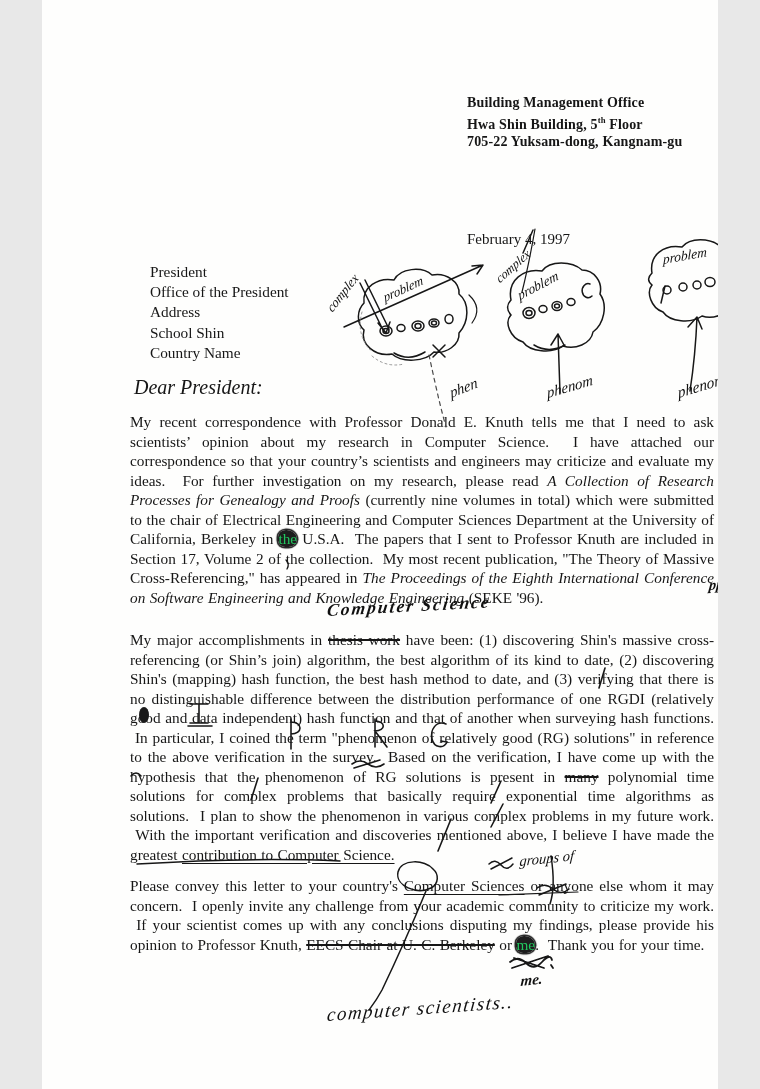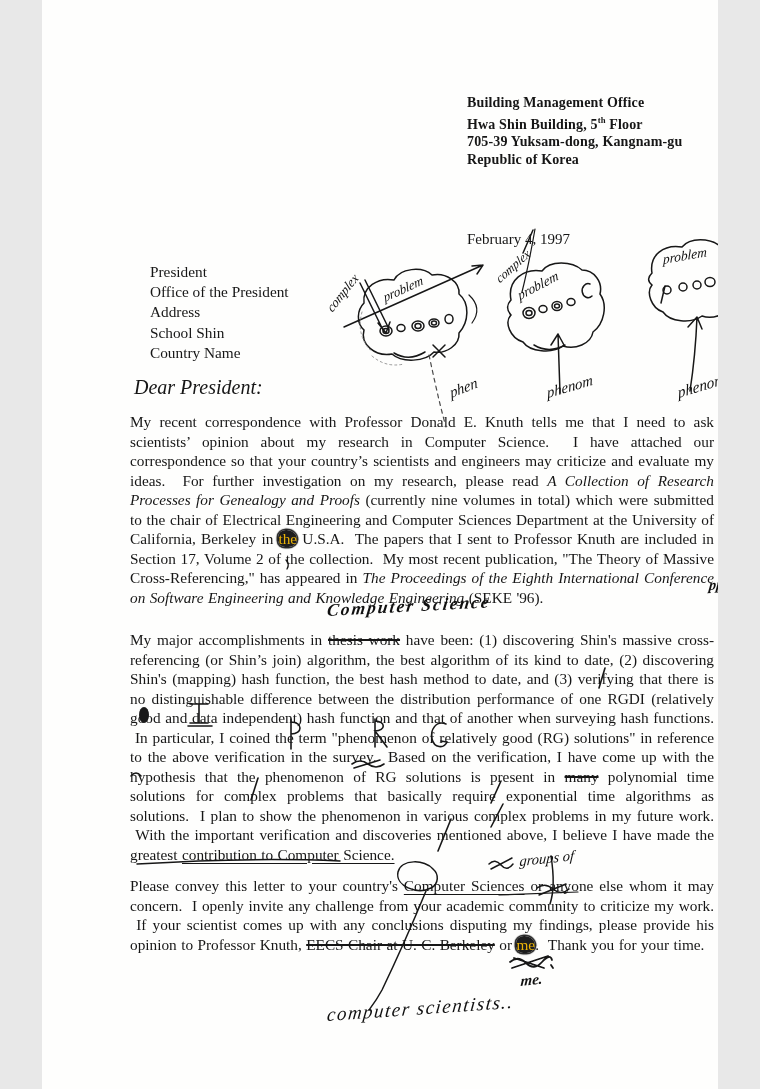--- a/index.html
+++ b/index.html
@@ -15,37 +15,36 @@
   .recipient{left:108px;top:262px;font-size:15.3px;line-height:20.2px;}
   .salutation{left:92px;top:376px;font-size:20px;font-style:italic;}
   .para{font-size:15.3px;line-height:19.5px;width:584px;text-align:justify;word-spacing:0.6px;}
   .para1{left:88px;top:412px;}
   .para2{left:88px;top:630px;}
   .para3{left:88px;top:876px;}
   .seg-i{font-style:italic;}
   .seg-st{text-decoration:line-through;text-decoration-thickness:1.6px;}
   .seg-u{text-decoration:underline;text-underline-offset:3px;text-decoration-thickness:1.3px;margin-top:21px;}
   .seg-sup{vertical-align:super;font-size:0.62em;}
-  .seg-blot{background:#1d1d1d;color:#eab308;border-radius:46% 60% 50% 42%;box-shadow:0 0 1px 1.5px #1d1d1d;}
+  .seg-blot{background:#1d1d1d;color:#22c55e;border-radius:46% 60% 50% 42%;box-shadow:0 0 1px 1.5px #1d1d1d;}
   .hw{
     position:absolute;font-style:italic;color:#101010;white-space:nowrap;
     transform-origin:left bottom;font-family:"Liberation Serif", serif;
   }
   #strokes{position:absolute;left:0;top:0;pointer-events:none;}
 </style>
 </head>
 <body>
 
 <div class="page">
 
   <div class="block sender">
       <div class="ln"><span>Building Management Office</span></div>
       <div class="ln"><span>Hwa Shin Building, 5</span><span class="seg-sup">th</span><span> Floor</span></div>
-      <div class="ln"><span>705-39 Yuksam-dong, Kangnam-gu</span></div>
-      <div class="ln"><span>Republic of Korea</span></div>
+      <div class="ln"><span>705-22 Yuksam-dong, Kangnam-gu</span></div>
     </div>
   <div class="block date">February 4, 1997</div>
   <div class="block recipient">
       <div class="ln"><span>President</span></div>
       <div class="ln"><span>Office of the President</span></div>
       <div class="ln"><span>Address</span></div>
       <div class="ln"><span>School Shin</span></div>
       <div class="ln"><span>Country Name</span></div>
     </div>
   <div class="block salutation">Dear President:</div>

